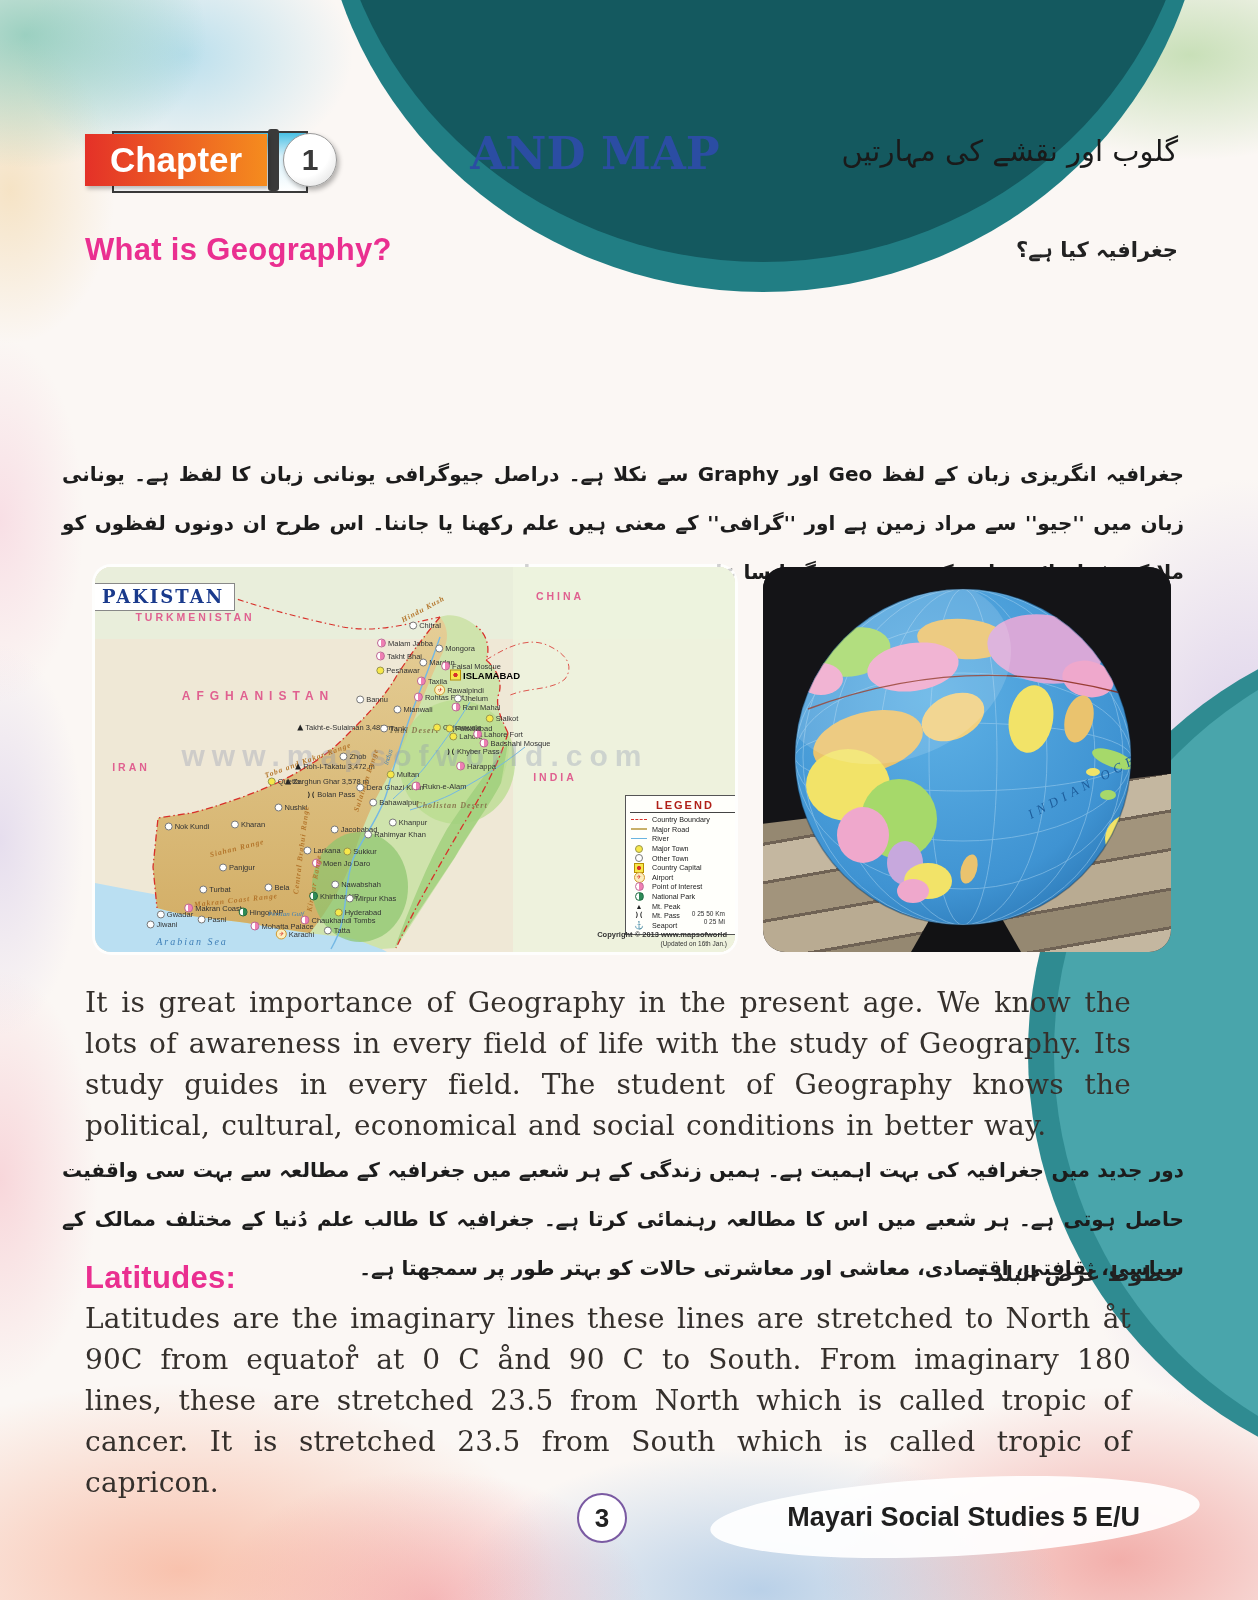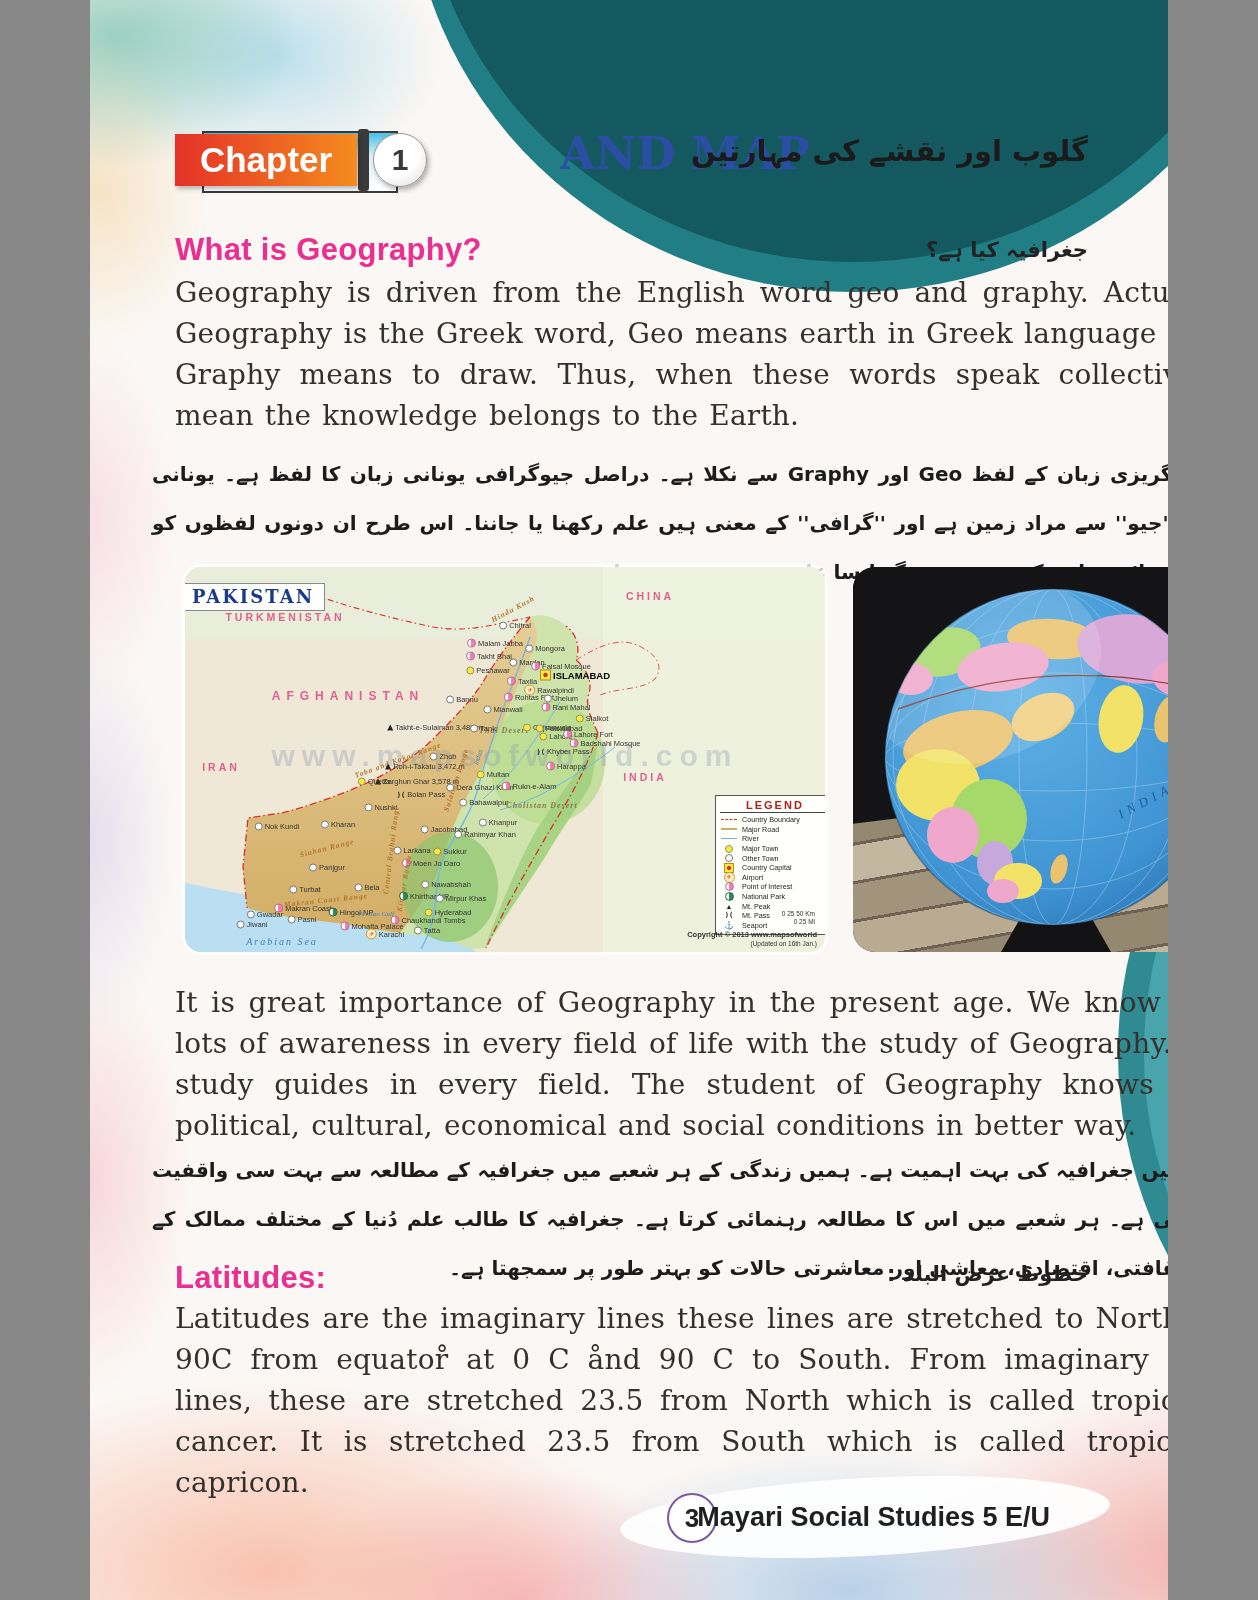--- a/index.html
+++ b/index.html
@@ -1,16 +1,16 @@
 <!DOCTYPE html>
 <html><head>
 <meta charset="utf-8">
 <style>
   html,body{margin:0;padding:0;background:#888;}
-  .page{position:relative;width:1078px;height:1600px;margin:0 auto;overflow:hidden;
+  .page{position:relative;width:1258px;height:1600px;margin:0 auto;overflow:hidden;
         background:#fbf7f4;font-family:"Liberation Sans",sans-serif;}
 
   
   .bg-wash{position:absolute;inset:0;pointer-events:none;background:
     radial-gradient(ellipse 260px 190px at 25px 35px, rgba(78,176,150,.55), transparent 70%),
     radial-gradient(ellipse 240px 170px at 185px 55px, rgba(110,195,228,.45), transparent 70%),
     radial-gradient(ellipse 150px 220px at 10px 190px, rgba(235,190,110,.35), transparent 70%),
     radial-gradient(ellipse 300px 150px at 1190px 55px, rgba(150,200,125,.5), transparent 70%),
     radial-gradient(ellipse 120px 260px at 0px 520px, rgba(240,160,190,.28), transparent 70%),
     radial-gradient(ellipse 120px 280px at 0px 840px, rgba(170,150,220,.26), transparent 70%),
@@ -38,21 +38,21 @@
   .badge-red{position:absolute;left:85px;top:134px;width:182px;height:52px;
       background:linear-gradient(90deg,#e43128,#f58c1e);color:#fff;font-weight:bold;font-size:35px;
       display:flex;align-items:center;justify-content:center;box-shadow:2px 3px 4px rgba(0,0,0,.25);}
   .badge-circle{position:absolute;left:283px;top:133px;width:52px;height:52px;border-radius:50%;
       background:radial-gradient(circle at 35% 30%,#ffffff 55%,#d8d8d8);border:1px solid #999;
       box-shadow:2px 3px 5px rgba(0,0,0,.3);display:flex;align-items:center;justify-content:center;
       font-weight:bold;font-size:30px;color:#3a3a3a;}
   .title-en{position:absolute;left:330px;top:126px;width:530px;text-align:center;color:#2b4da3;
       font-family:"DejaVu Serif","Liberation Serif",serif;font-weight:bold;font-size:45px;line-height:56px;}
   .title-ur{position:absolute;right:80px;top:134px;font-family:"DejaVu Sans",sans-serif;
-      font-weight:bold;font-size:29px;color:#1a1a1a;direction:rtl;}
+      font-weight:normal;font-size:29px;color:#1a1a1a;direction:rtl;}
 
   .sec-head{position:absolute;font-weight:bold;font-size:31px;color:#ea2f90;letter-spacing:.3px;}
   .sec-head-ur{position:absolute;direction:rtl;font-family:"DejaVu Sans",sans-serif;
       font-weight:bold;font-size:21px;color:#222;}
 
   .para{position:absolute;left:85px;width:1046px;text-align:justify;color:#35302c;
       font-family:"DejaVu Serif","Liberation Serif",serif;font-size:28px;line-height:41px;
       letter-spacing:.2px;word-spacing:2px;}
   .para-ur{position:absolute;left:62px;width:1122px;direction:rtl;text-align:justify;color:#1c1c1c;
       font-family:"DejaVu Sans",sans-serif;font-weight:bold;font-size:20px;line-height:49px;}
@@ -150,21 +150,20 @@
   <div class="badge-bar"></div>
   <div class="badge-red">Chapter</div>
   <div class="badge-circle">1</div>
   <div class="title-en">
     <div>AND MAP</div>
   </div>
   <div class="title-ur" lang="ur">گلوب اور نقشے کی مہارتیں</div>
 
   <div class="sec-head" style="left:85px;top:232px;">What is Geography?</div>
   <div class="sec-head-ur" style="right:80px;top:238px;" lang="ur">جغرافیہ کیا ہے؟</div>
-  <div class="para" style="top:272px;">Geography is driven from the English word geo and graphy. Actually Geography is the Greek word, Geo means earth in Greek language and Graphy means to draw. Thus, when these words speak collectively mean the knowledge belongs to the Earth.</div>
   <div class="para-ur" style="top:450px;" lang="ur">جغرافیہ انگریزی زبان کے لفظ Geo اور Graphy سے نکلا ہے۔ دراصل جیوگرافی یونانی زبان کا لفظ ہے۔ یونانی زبان میں ''جیو'' سے مراد زمین ہے اور ''گرافی'' کے معنی ہیں علم رکھنا یا جاننا۔ اس طرح ان دونوں لفظوں کو ملا کر پڑھا جائے تو اس کے معنی ہوں گے ایسا علم جو زمین سے متعلق ہو۔</div>
 
   <div class="map-fig">
     <svg viewBox="0 0 640 385">
       <defs>
         <linearGradient id="tanGrad" x1="0" y1="0" x2="0" y2="1">
           <stop offset="0" stop-color="#e6cd96"></stop>
             <stop offset="1" stop-color="#d3ab62"></stop>
         </linearGradient>
       </defs>

